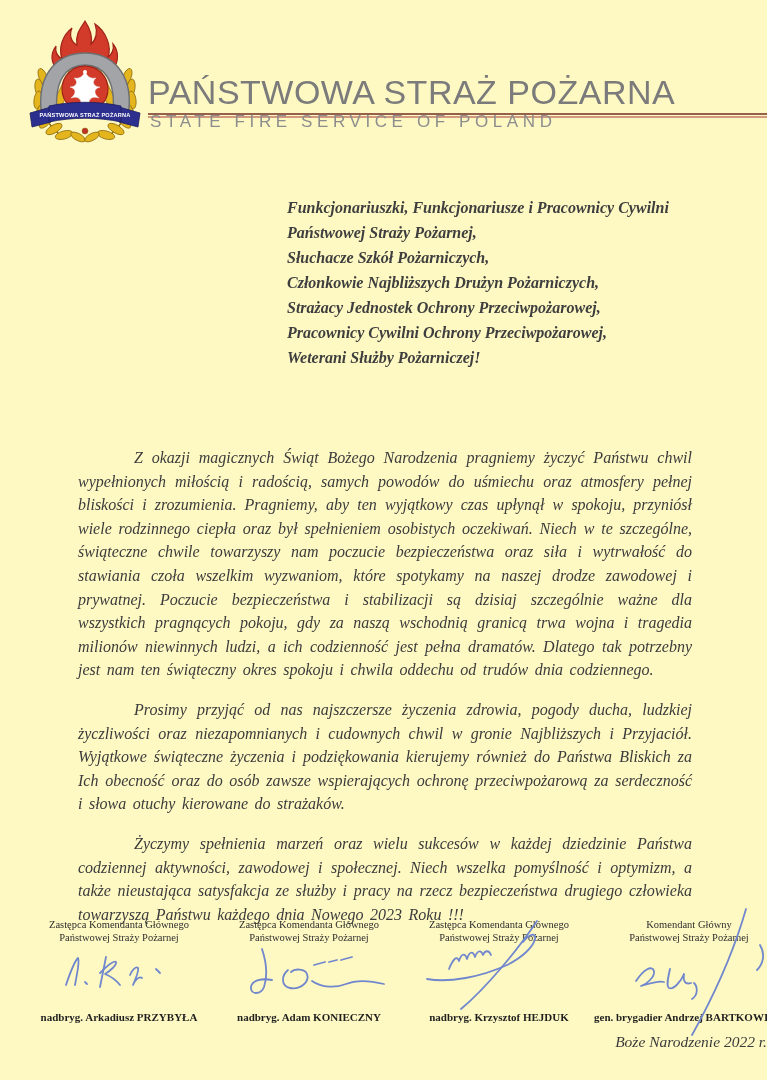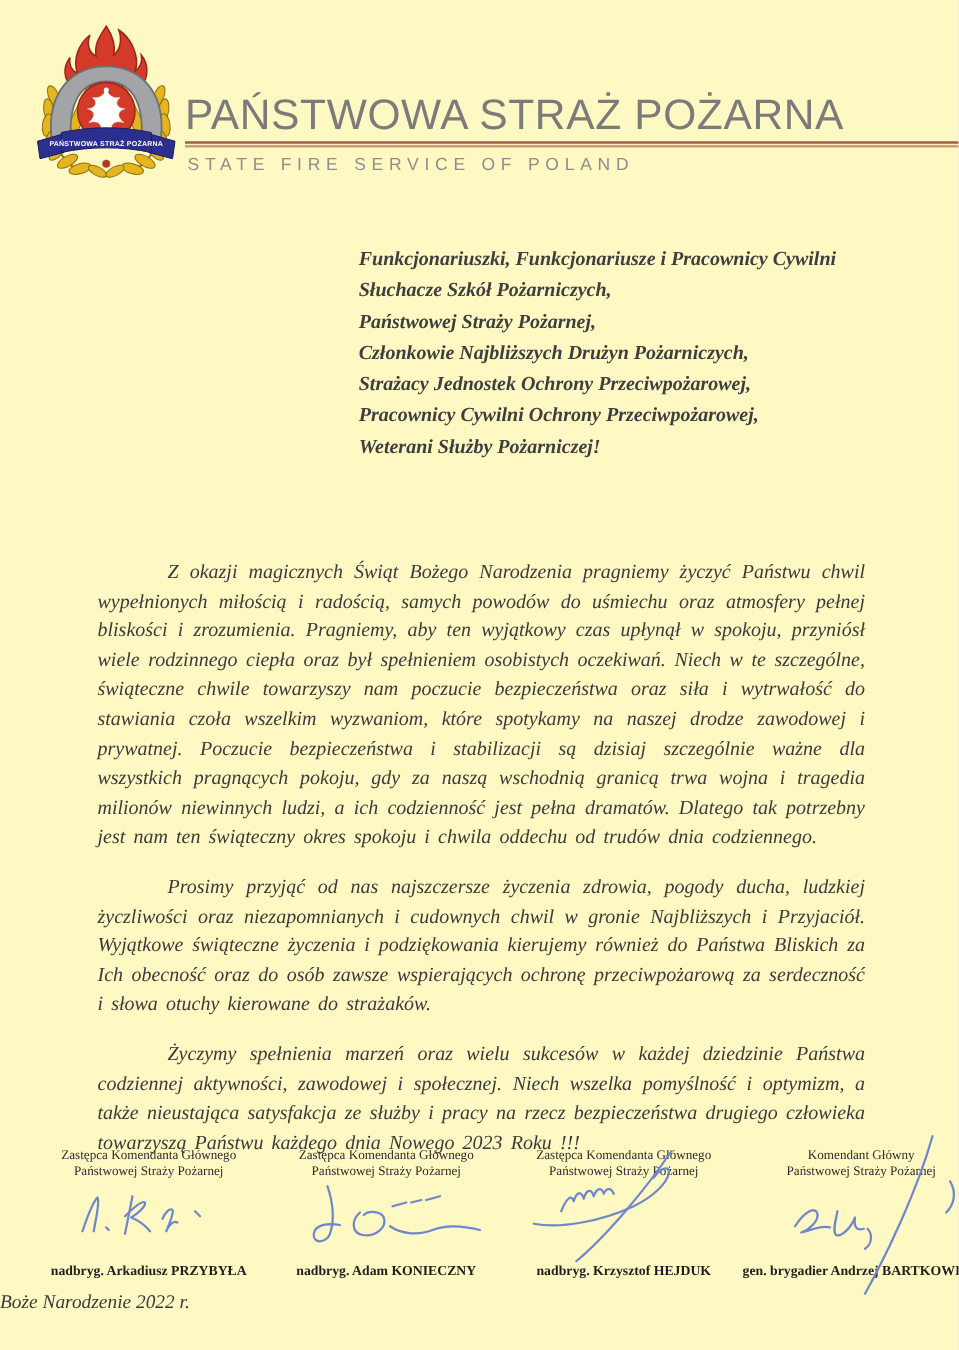--- a/index.html
+++ b/index.html
@@ -13,22 +13,22 @@
   .masthead-title{
     position:absolute;left:148px;top:72px;width:610px;
     font-family:"Liberation Sans",sans-serif;font-size:34px;line-height:40px;
     font-weight:500;color:#7b7b7b;letter-spacing:.5px;white-space:nowrap;
   }
   .rule{position:absolute;left:148px;top:113px;width:619px;}
   .rule .r1{height:2px;background:#96604c;}
   .rule .r2{height:1px;background:transparent;}
   .rule .r3{height:2px;background:#d4987f;}
   .masthead-sub{
-    position:absolute;left:150px;top:123px;
-    font-family:"Liberation Sans",sans-serif;font-size:14px;
+    position:absolute;left:150px;top:112px;
+    font-family:"Liberation Sans",sans-serif;font-size:17px;
     letter-spacing:4.6px;color:#8d8d8d;white-space:nowrap;
   }
   
   .addressees{
     position:absolute;left:287px;top:195px;width:440px;
     font-size:16px;line-height:25px;font-weight:bold;font-style:italic;
     color:#3e3e3e;
   }
   
   .letter-body{
@@ -43,21 +43,21 @@
     display:grid;grid-template-columns:190px 190px 190px 190px;padding-left:24px;
   }
   .sig-col{position:relative;text-align:center;}
   .sig-title{font-size:10.5px;line-height:13px;color:#2d2d2d;}
   .sig-canvas{position:relative;height:46px;margin-top:3px;}
   .sig-canvas svg{position:absolute;left:50%;overflow:visible;}
   .sig-name{font-size:11px;font-weight:bold;color:#1f1f1f;margin-top:18px;white-space:nowrap;}
   .ink{fill:none;stroke:#7187cd;stroke-width:1.8;stroke-linecap:round;stroke-linejoin:round;}
   
   .footer-date{
-    position:absolute;left:0;top:1033px;width:767px;text-align:left;
+    position:absolute;left:0;top:1033px;width:767px;text-align:right;
     font-size:15.5px;font-style:italic;color:#3b3b3b;
   }
 </style>
 </head>
 <body>
 
 <div class="page">
 
   <svg class="emblem" viewBox="0 0 118 128" xmlns="http://www.w3.org/2000/svg">
 
@@ -113,22 +113,22 @@
   <div class="masthead-title">PAŃSTWOWA STRAŻ POŻARNA</div>
   <div class="rule">
     <div class="r1"></div>
       <div class="r2"></div>
       <div class="r3"></div>
   </div>
   <div class="masthead-sub">STATE FIRE SERVICE OF POLAND</div>
 
   <div class="addressees">
     <div>Funkcjonariuszki, Funkcjonariusze i Pracownicy Cywilni</div>
+    <div>Państwowej Straży Pożarnej,</div>
     <div>Słuchacze Szkół Pożarniczych,</div>
-    <div>Państwowej Straży Pożarnej,</div>
     <div>Członkowie Najbliższych Drużyn Pożarniczych,</div>
     <div>Strażacy Jednostek Ochrony Przeciwpożarowej,</div>
     <div>Pracownicy Cywilni Ochrony Przeciwpożarowej,</div>
     <div>Weterani Służby Pożarniczej!</div>
   </div>
 
   <div class="letter-body">
     <p>Z okazji magicznych Świąt Bożego Narodzenia pragniemy życzyć Państwu chwil wypełnionych miłością i radością, samych powodów do uśmiechu oraz atmosfery pełnej bliskości i zrozumienia. Pragniemy, aby ten wyjątkowy czas upłynął w spokoju, przyniósł wiele rodzinnego ciepła oraz był spełnieniem osobistych oczekiwań. Niech w te szczególne, świąteczne chwile towarzyszy nam poczucie bezpieczeństwa oraz siła i wytrwałość do stawiania czoła wszelkim wyzwaniom, które spotykamy na naszej drodze zawodowej i prywatnej. Poczucie bezpieczeństwa i stabilizacji są dzisiaj szczególnie ważne dla wszystkich pragnących pokoju, gdy za naszą wschodnią granicą trwa wojna i tragedia milionów niewinnych ludzi, a ich codzienność jest pełna dramatów. Dlatego tak potrzebny jest nam ten świąteczny okres spokoju i chwila oddechu od trudów dnia codziennego.</p>
     <p>Prosimy przyjąć od nas najszczersze życzenia zdrowia, pogody ducha, ludzkiej życzliwości oraz niezapomnianych i cudownych chwil w gronie Najbliższych i Przyjaciół. Wyjątkowe świąteczne życzenia i podziękowania kierujemy również do Państwa Bliskich za Ich obecność oraz do osób zawsze wspierających ochronę przeciwpożarową za serdeczność i słowa otuchy kierowane do strażaków.</p>
     <p>Życzymy spełnienia marzeń oraz wielu sukcesów w każdej dziedzinie Państwa codziennej aktywności, zawodowej i społecznej. Niech wszelka pomyślność i optymizm, a także nieustająca satysfakcja ze służby i pracy na rzecz bezpieczeństwa drugiego człowieka towarzyszą Państwu każdego dnia Nowego 2023 Roku !!!</p>

